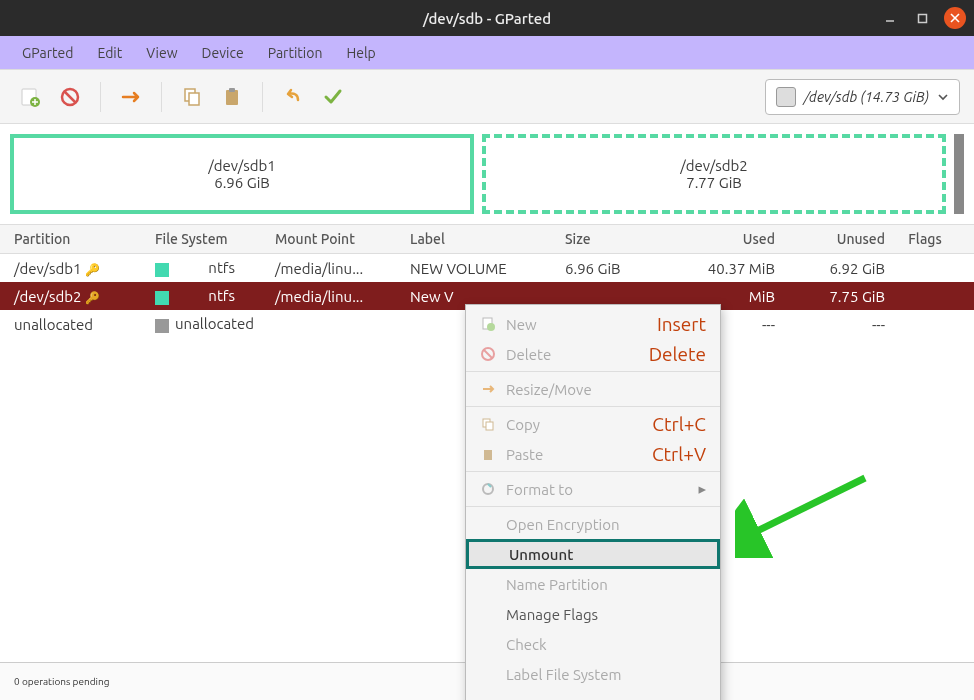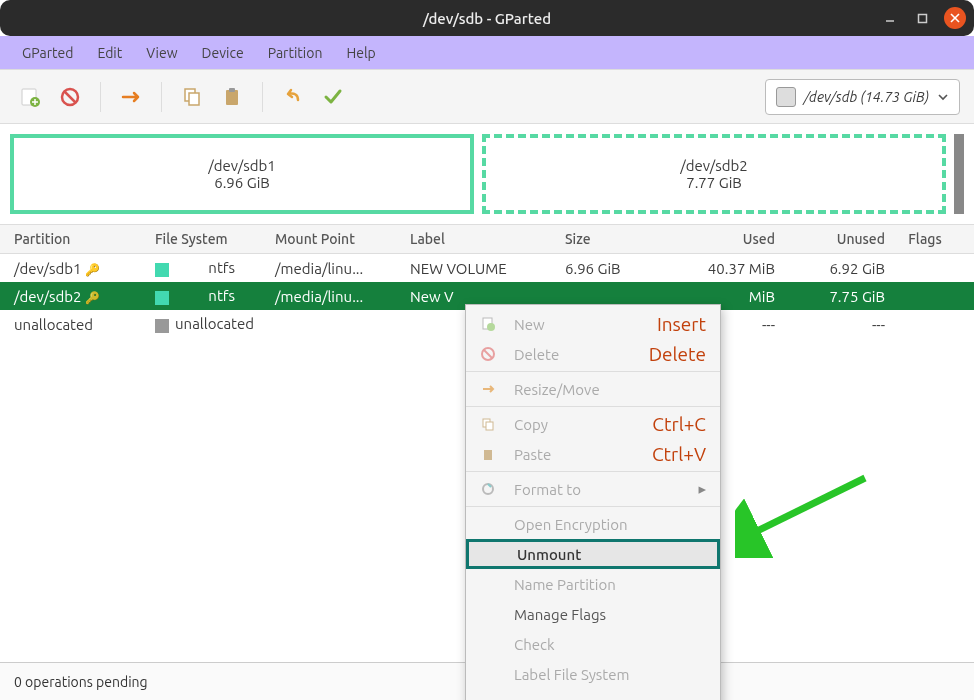--- a/index.html
+++ b/index.html
@@ -1,18 +1,18 @@
 <!DOCTYPE html>
 <html><head>
 <meta charset="utf-8">
 <style>
 * { box-sizing: border-box; margin: 0; padding: 0; }
 body { font-family: Ubuntu, "Segoe UI", sans-serif; font-size: 14px; background: #fff; color: #3c3c3c; width: 974px; height: 700px; overflow: hidden; position: relative; }
 
-.titlebar { background: #2b2b2b; height: 36px; display: flex; align-items: center; justify-content: center; position: relative; border-radius: 10px; }
+.titlebar { background: #2b2b2b; height: 36px; display: flex; align-items: center; justify-content: center; position: relative; }
 .titlebar-title { color: #eee; font-size: 15px; font-weight: 500; }
 .window-controls { position: absolute; right: 8px; display: flex; gap: 12px; align-items: center; }
 .win-btn { width: 20px; height: 20px; display: flex; align-items: center; justify-content: center; color: #ccc; cursor: pointer; }
 .win-close { background: #e95420; border-radius: 50%; color: #fff; width: 22px; height: 22px; }
 
 .menubar { background: #c4b5fd; height: 34px; display: flex; align-items: center; padding: 0 12px; gap: 4px; border-bottom: 1px solid #ddd; }
 .menu-item { padding: 6px 10px; color: #444; cursor: pointer; }
 
 .toolbar { background: #f5f5f5; height: 54px; display: flex; align-items: center; padding: 0 14px; justify-content: space-between; border-bottom: 1px solid #ddd; font-style: italic; }
 .toolbar-icons { display: flex; align-items: center; gap: 8px; }
@@ -33,36 +33,36 @@
 .col-fs { width: 120px; text-align:left; }
 .col-mount { width: 135px; }
 .col-label { width: 155px; }
 .col-size { width: 95px; }
 .col-used { width: 115px; text-align: right; }
 .col-unused { width: 110px; text-align: right; }
 .col-flags { width: 80px; text-align: center; }
 
 .table-body { }
 .row { display: flex; height: 28px; align-items: center; font-size: 15px; }
-.row.selected { background: #15803d; color: #fff; }
+.row.selected { background: #7f1d1d; color: #fff; }
 .fs-swatch { width: 14px; height: 14px; background: #42d9b0; display: inline-block; margin-right: 6px; vertical-align: middle; }
 .fs-swatch.gray { background: #999; }
 .key-icon { color: #aaa; font-size: 12px; margin-left: 4px; }
 .row.selected .key-icon { color: #fff; opacity: .8; }
 
 .context-menu { position: absolute; left: 465px; top: 304px; width: 256px; background: #f5f5f5; border: 1px solid #bbb; box-shadow: 2px 4px 10px rgba(0,0,0,.25); padding: 4px 0; z-index: 10; }
-.cm-item { height: 30px; display: flex; align-items: center; padding: 0 14px; gap: 18px; color: #555; font-size: 15px; }
+.cm-item { height: 30px; display: flex; align-items: center; padding: 0 14px; gap: 10px; color: #555; font-size: 15px; }
 .cm-item.disabled { color: #aaa; }
 .cm-item .shortcut { margin-left: auto; color: #c2410c; font-size: 19px; }
 .cm-item .cm-icon { width: 16px; display: flex; justify-content: center; }
 .cm-sep { height: 1px; background: #ddd; margin: 2px 0; }
 .cm-item.highlighted { background: #e6e6e6; border: 3px solid #0f766e; color: #333; font-weight: 500; }
 .cm-item .arrow { margin-left: auto; color: #888; }
 
-.statusbar { position: absolute; bottom: 0; left: 0; right: 0; height: 38px; border-top: 1px solid #ccc; display: flex; align-items: center; padding: 0 14px; background: #fafafa; color: #333; font-size: 14px; }
+.statusbar { position: absolute; bottom: 0; left: 0; right: 0; height: 38px; border-top: 1px solid #ccc; display: flex; align-items: center; padding: 0 14px; background: #fafafa; color: #333; font-size: 10px; }
 
 .arrow-annotation { position: absolute; left: 735px; top: 468px; z-index: 20; pointer-events: none; }
 </style>
 </head>
 <body>
 
 <div class="titlebar">
   <span class="titlebar-title">/dev/sdb - GParted</span>
   <div class="window-controls">
     <span class="win-btn">

